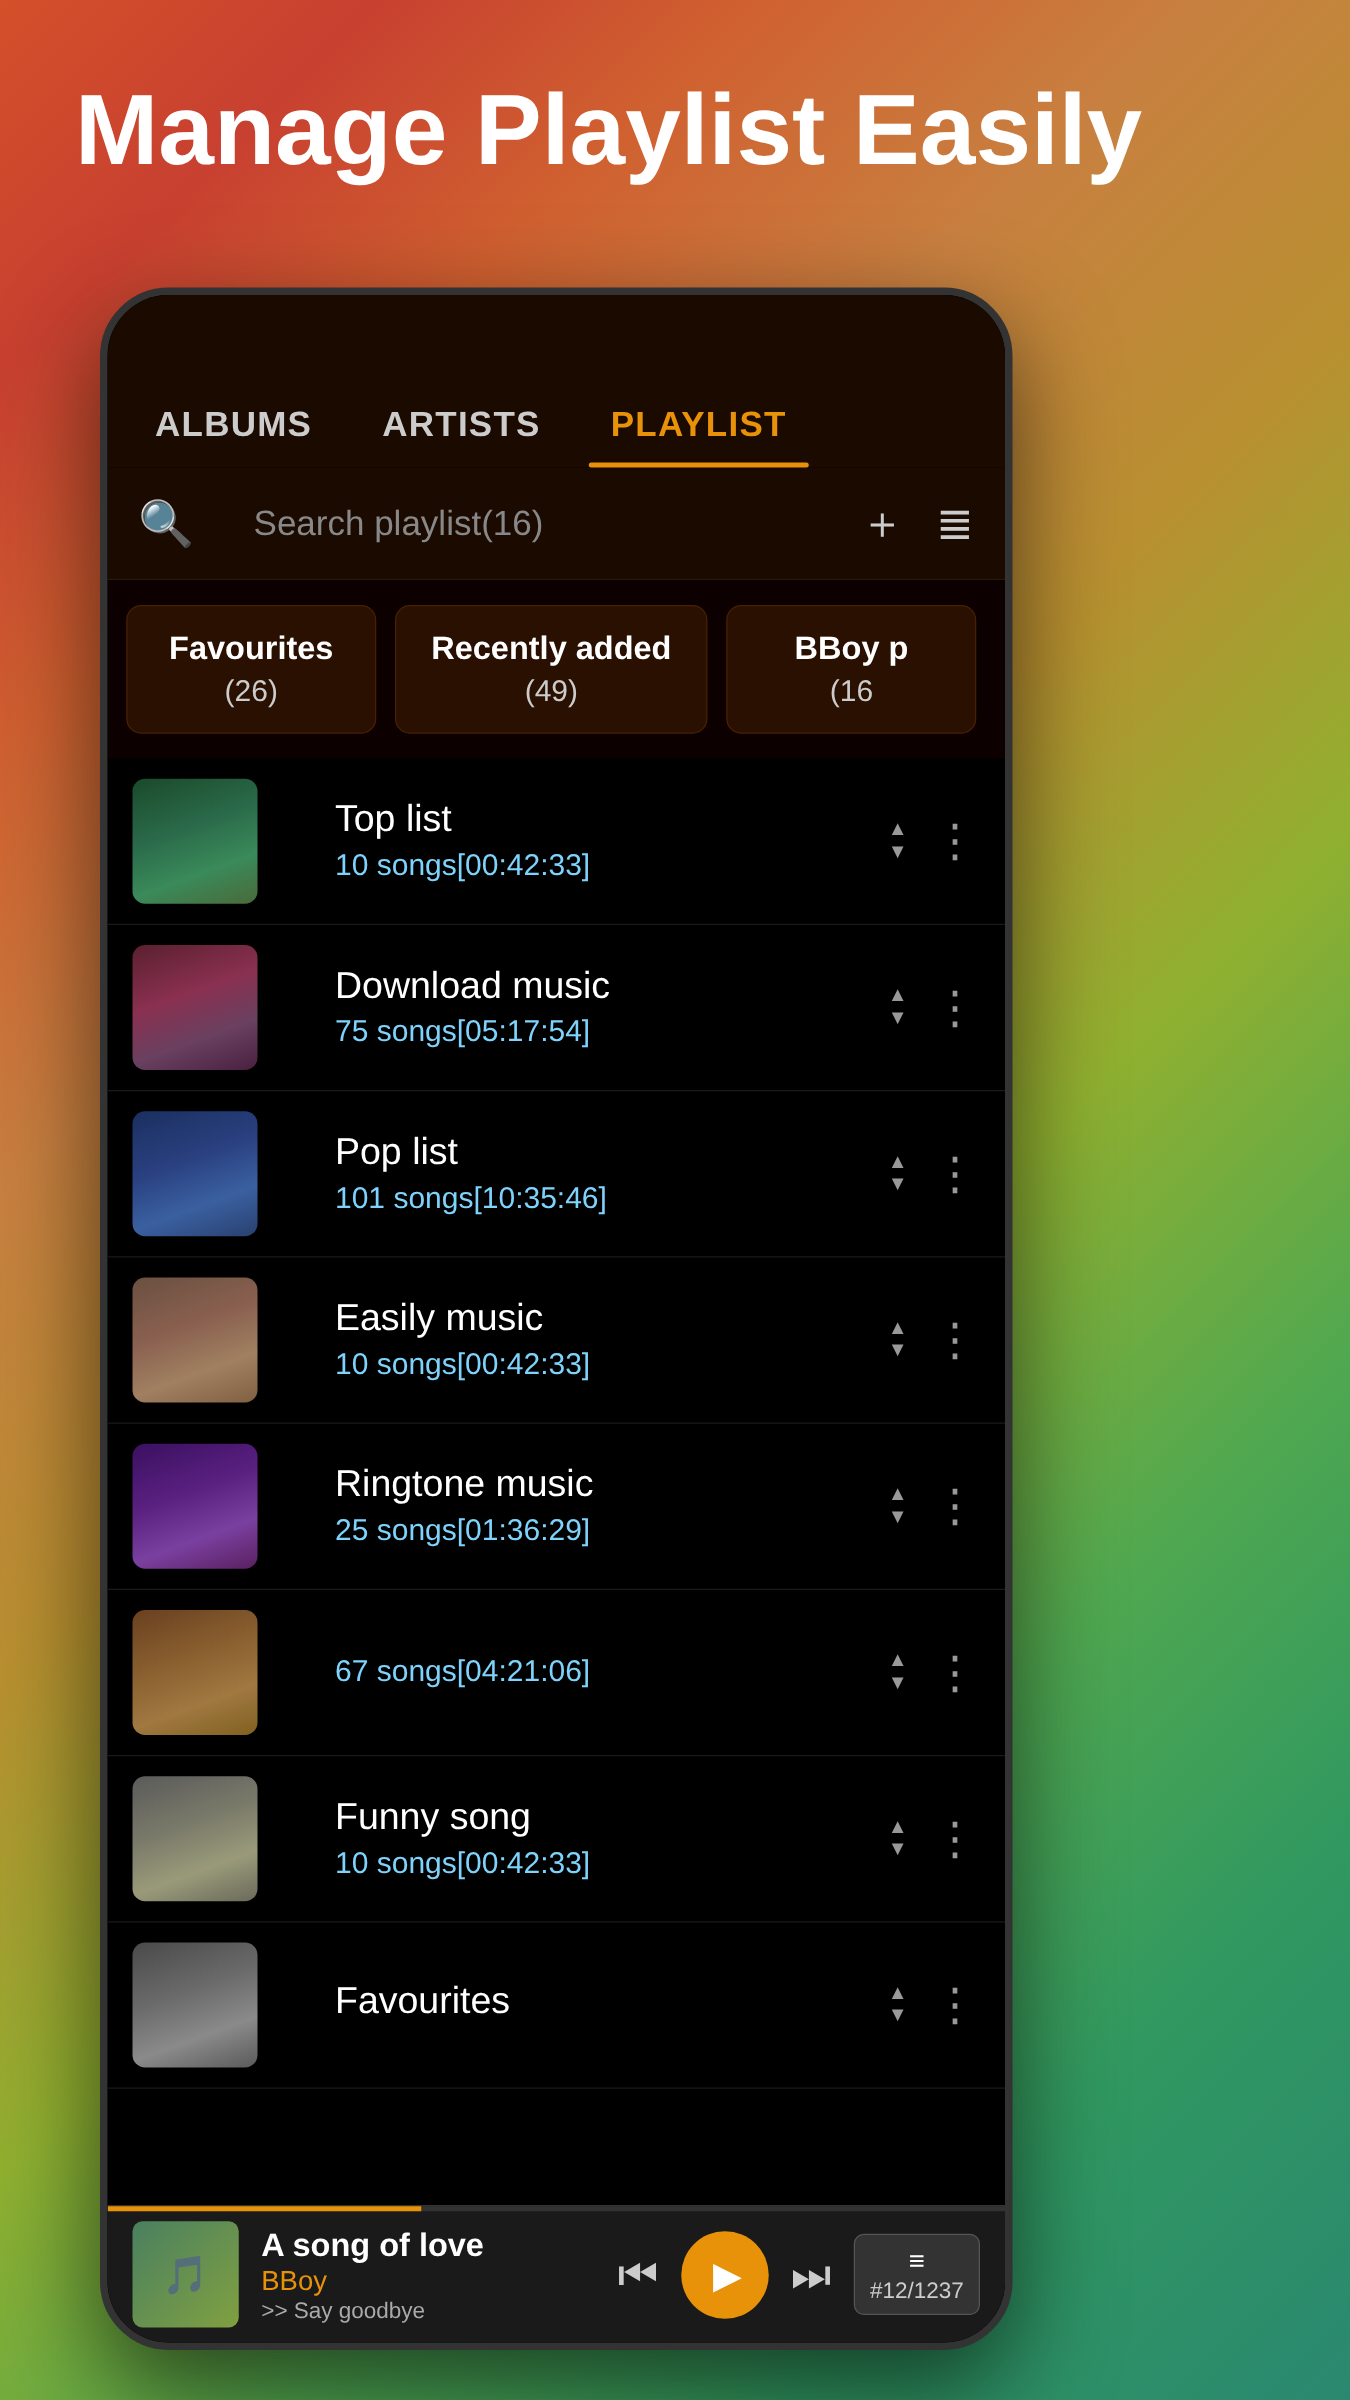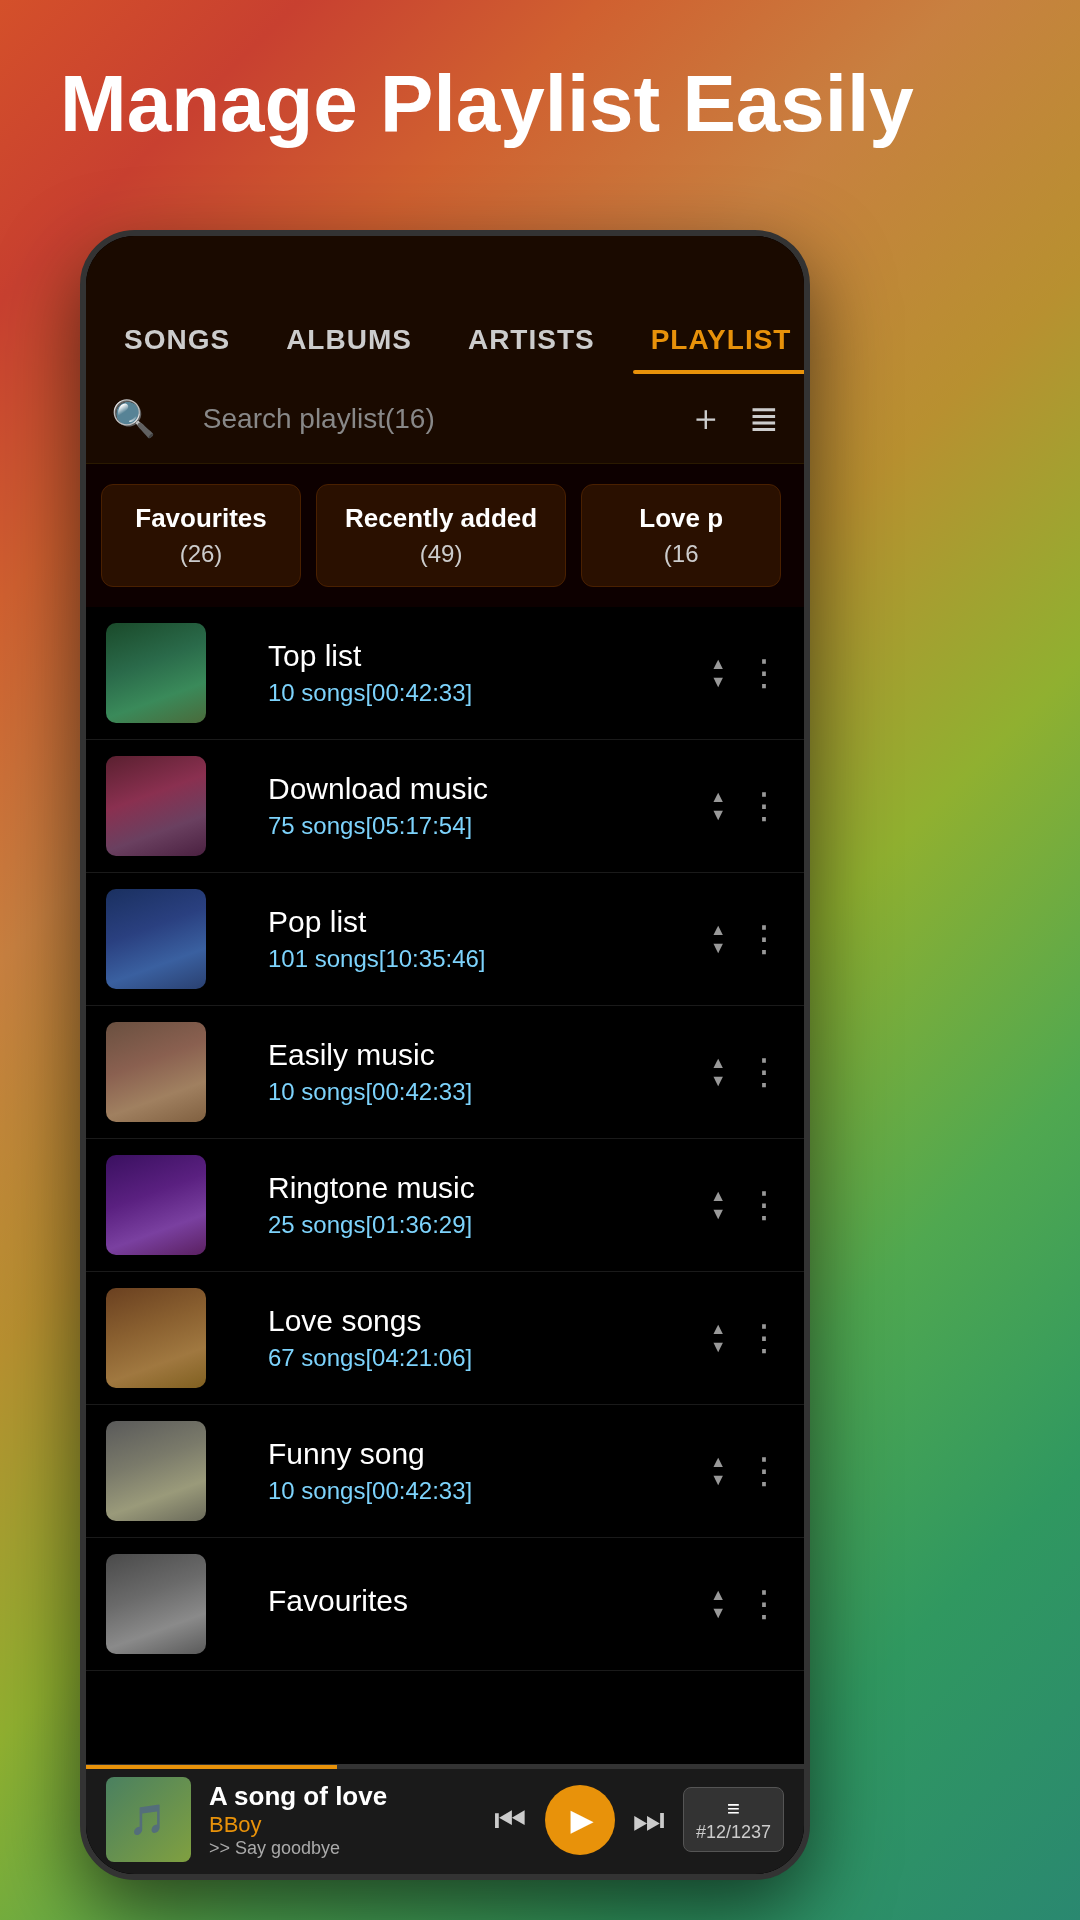--- a/index.html
+++ b/index.html
@@ -347,21 +347,20 @@
 <body>
 
 <div style="position:absolute;inset:0;background:linear-gradient(135deg,#d4502a 0%,#c84030 10%,#d06030 20%,#c88040 32%,#b89030 45%,#90b030 58%,#50a850 72%,#309860 85%,#2a8870 100%);"></div>
 
 <div class="page-title">Manage Playlist Easily</div>
 
 <div class="phone-container">
   <div class="phone-screen">
 
     <div class="tabs">
-      <div class="tab">SONGS</div>
       <div class="tab">ALBUMS</div>
       <div class="tab">ARTISTS</div>
       <div class="tab active">PLAYLIST</div>
 
     </div>
 
     <div class="search-bar">
       <div class="search-icon-wrap">🔍</div>
       <div class="search-input-text">Search playlist(16)</div>
       <div class="search-actions">
@@ -373,21 +372,21 @@
     <div class="quick-playlists">
       <div class="quick-playlist">
         <div class="qp-name">Favourites</div>
         <div class="qp-count">(26)</div>
       </div>
       <div class="quick-playlist">
         <div class="qp-name">Recently added</div>
         <div class="qp-count">(49)</div>
       </div>
       <div class="quick-playlist">
-        <div class="qp-name">Love p</div>
+        <div class="qp-name">BBoy p</div>
         <div class="qp-count">(16</div>
       </div>
     </div>
 
     <div class="playlist-list">
 
       <div class="playlist-item">
         <div class="playlist-thumb avatar-cyber"></div>
         <div class="playlist-info">
           <div class="playlist-name">Top list</div>
@@ -443,21 +442,20 @@
         </div>
         <div class="playlist-actions">
           <div class="sort-icon"></div>
           <div class="more-icon">⋮</div>
         </div>
       </div>
 
       <div class="playlist-item">
         <div class="playlist-thumb avatar-love"></div>
         <div class="playlist-info">
-          <div class="playlist-name">Love songs</div>
           <div class="playlist-meta">67 songs[04:21:06]</div>
         </div>
         <div class="playlist-actions">
           <div class="sort-icon"></div>
           <div class="more-icon">⋮</div>
         </div>
       </div>
 
       <div class="playlist-item">
         <div class="playlist-thumb avatar-funny"></div>

